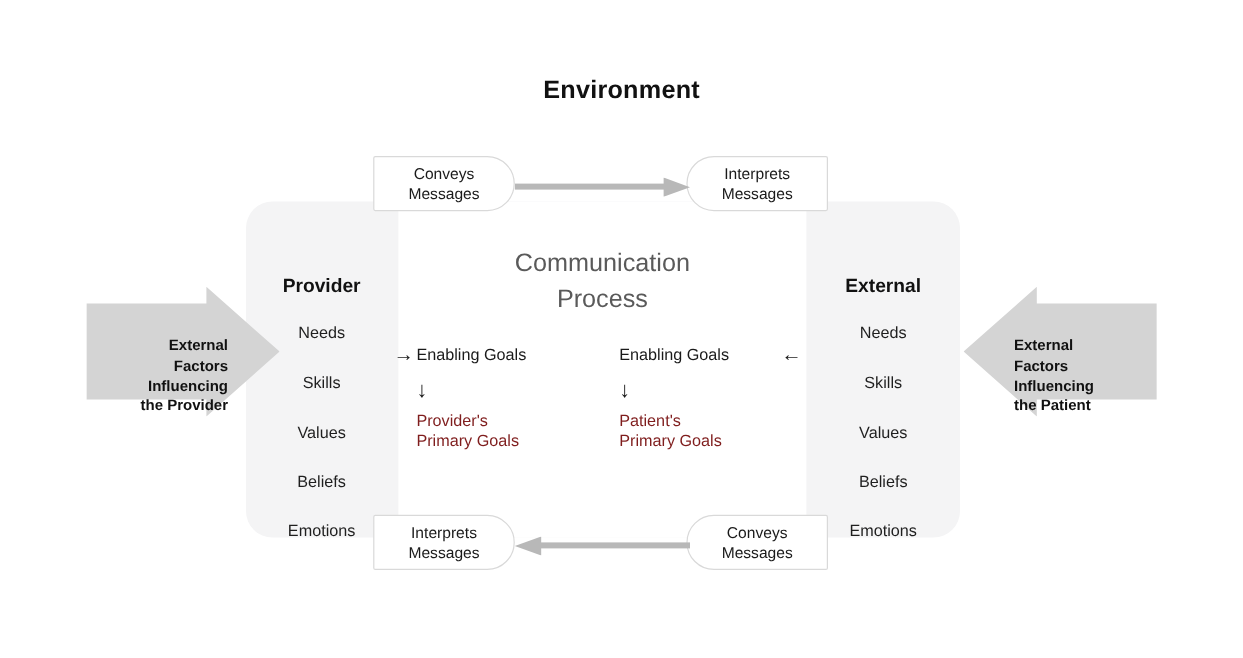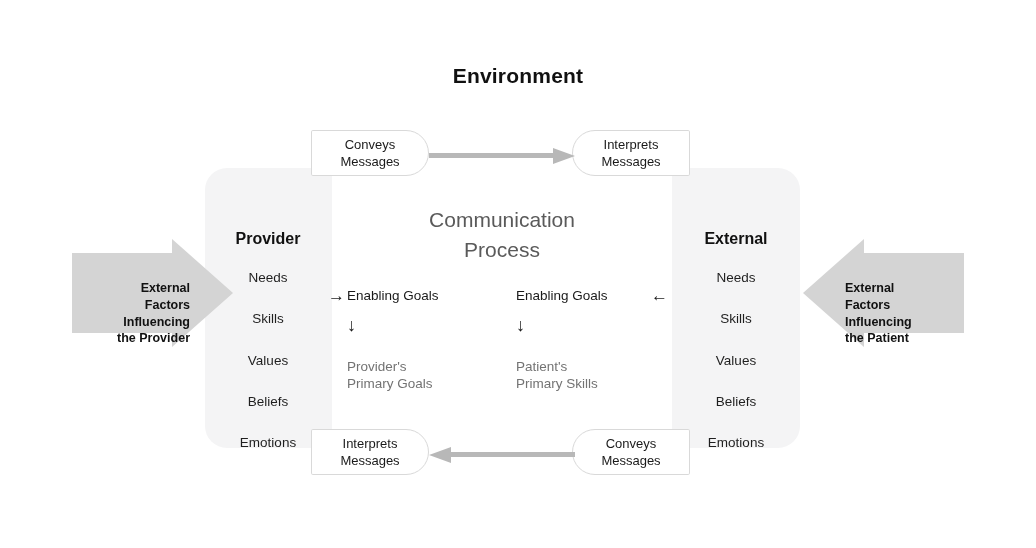--- a/index.html
+++ b/index.html
@@ -136,23 +136,23 @@
   }
   .goal-downarrow {
     font-size: 18px;
     line-height: 30px;
     color: #1a1a1a;
     margin-top: 6px;
   }
   .goal-primary {
     font-size: 13.5px;
     line-height: 17px;
-    color: #737373;
-    white-space: pre-line;
-    margin-top: 18px;
+    color: #7f1d1d;
+    white-space: pre-line;
+    margin-top: 2px;
   }
 
   
   .inline-arrow {
     position: absolute;
     top: 286px;
     font-size: 17px;
     color: #1a1a1a;
     line-height: 20px;
   }
@@ -250,21 +250,21 @@
     <div class="goal-enabling">Enabling Goals</div>
     <div class="goal-downarrow">↓</div>
     <div class="goal-primary">Provider's
 Primary Goals</div>
   </div>
 
   <div id="goal-patient" class="goal-group">
     <div class="goal-enabling">Enabling Goals</div>
     <div class="goal-downarrow">↓</div>
     <div class="goal-primary">Patient's
-Primary Skills</div>
+Primary Goals</div>
   </div>
 
   <div id="msg-top-left" class="msg-box round-right">Conveys
 Messages</div>
   <div id="msg-top-right" class="msg-box round-left">Interprets
 Messages</div>
   <div id="msg-bottom-left" class="msg-box round-right">Interprets
 Messages</div>
   <div id="msg-bottom-right" class="msg-box round-left">Conveys
 Messages</div>

